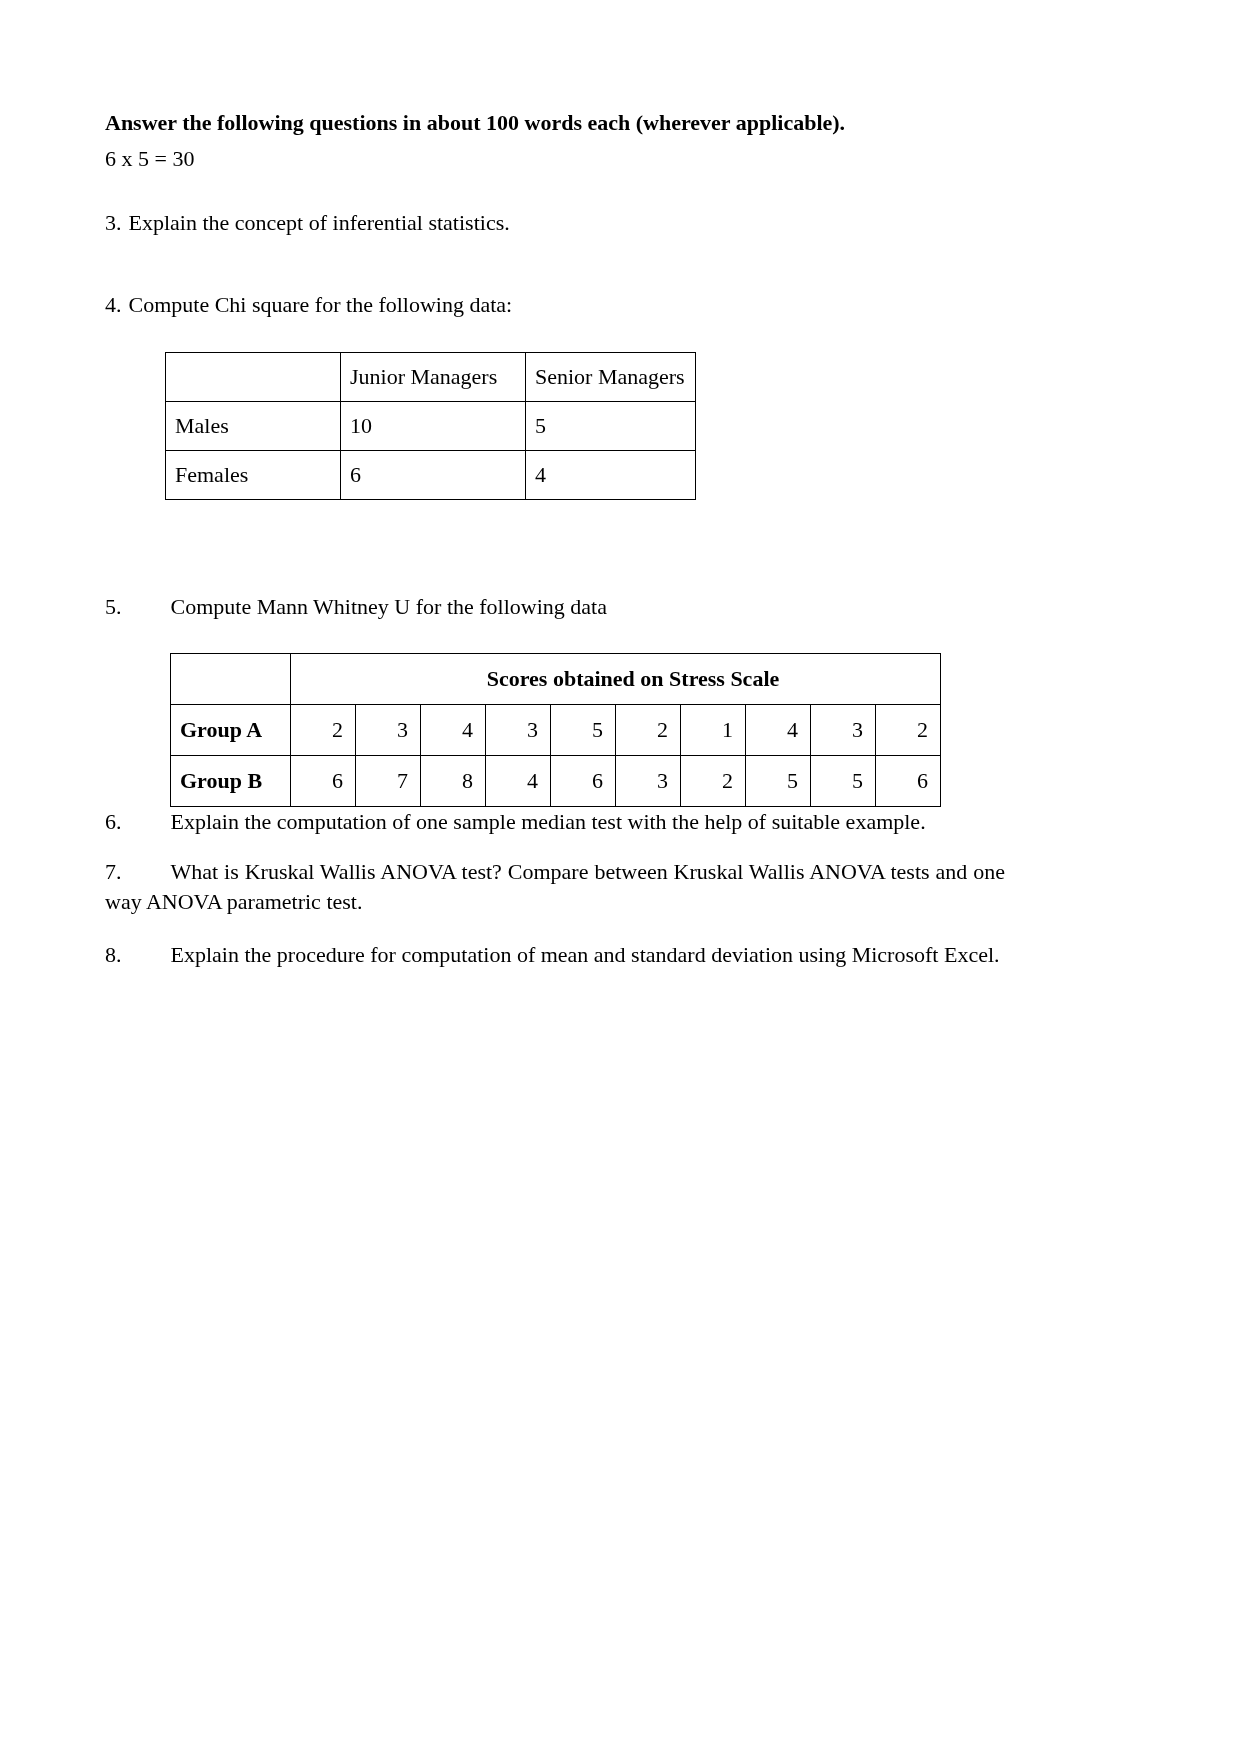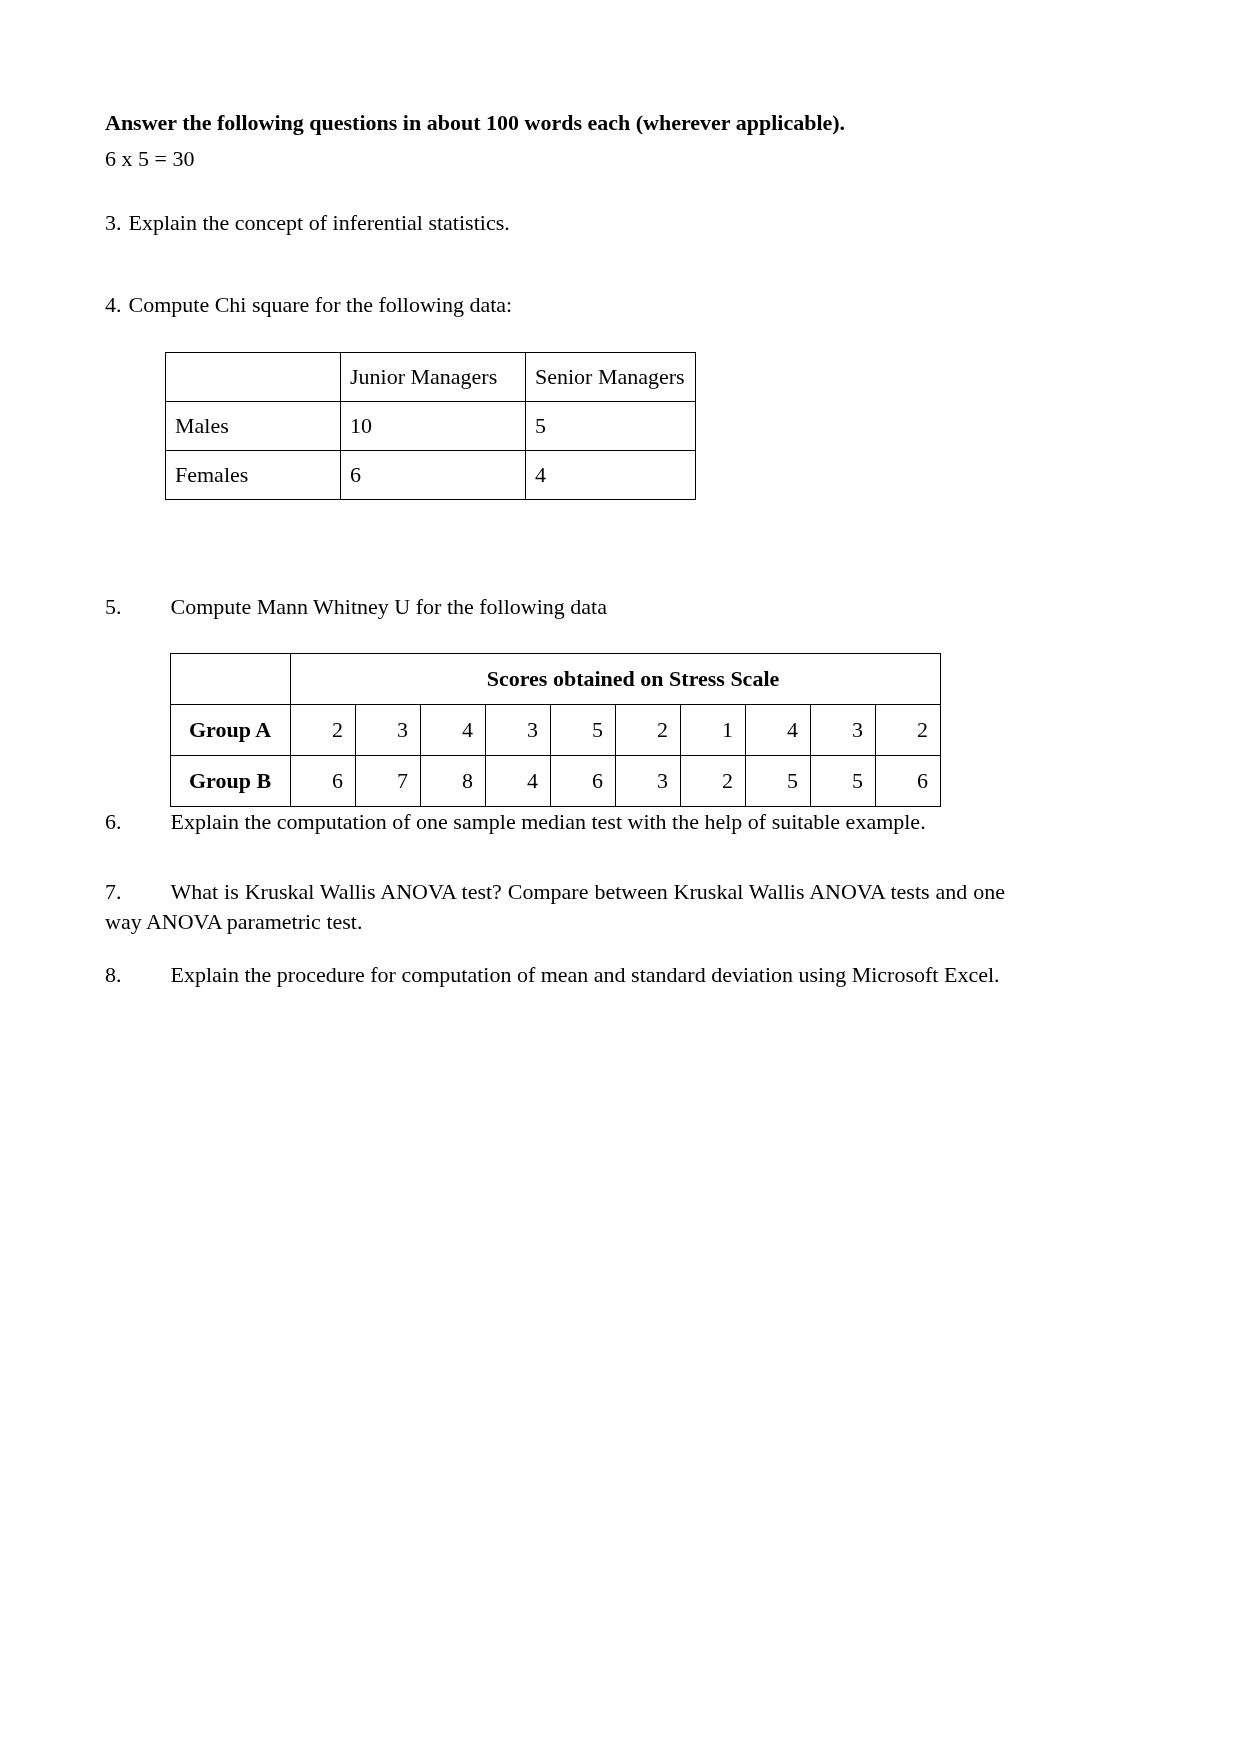--- a/index.html
+++ b/index.html
@@ -24,41 +24,41 @@
   p.q { line-height: 1.38; }
   .q-small-gap .qnum { margin-right: 7px; }
   .qnum { display: inline; }
   .qgap { display: inline-block; width: 49px; }
   .just { text-align: justify; }
 
   #q3 { margin-top: 36px; }
   #q4 { margin-top: 52px; }
   #q5 { margin-top: 92px; }
   #q6 { }
-  #q7 { margin-top: 40px; }
+  #q7 { margin-top: 20px; }
   #q8 { margin-top: 22px; }
 
   table { border-collapse: collapse; }
   td {
     border: 1.6px solid #000;
     vertical-align: middle;
     font-size: 22px;
   }
 
   
   table.chi { margin: 32px 0 0 60px; padding-left: 32px; }
   table.chi td { height: 49px; padding-left: 9px; text-align: left; }
   table.chi .c0 { width: 175px; }
   table.chi .c1 { width: 185px; }
   table.chi .c2 { width: 170px; }
 
   
   table.mw { margin: 30px 0 0 65px; }
   table.mw td { height: 51px; }
-  table.mw .lbl { width: 120px; padding-left: 18px; text-align: left; }
+  table.mw .lbl { width: 120px; padding-left: 9px; text-align: left; }
   table.mw .mw-head { text-align: center; font-weight: bold; padding-left: 35px; }
   table.mw .glabel { font-weight: bold; }
   table.mw .num { width: 65px; text-align: right; padding-right: 12px; }
 </style>
 </head>
 <body>
 
 <div class="page">
 
   <div class="head">

